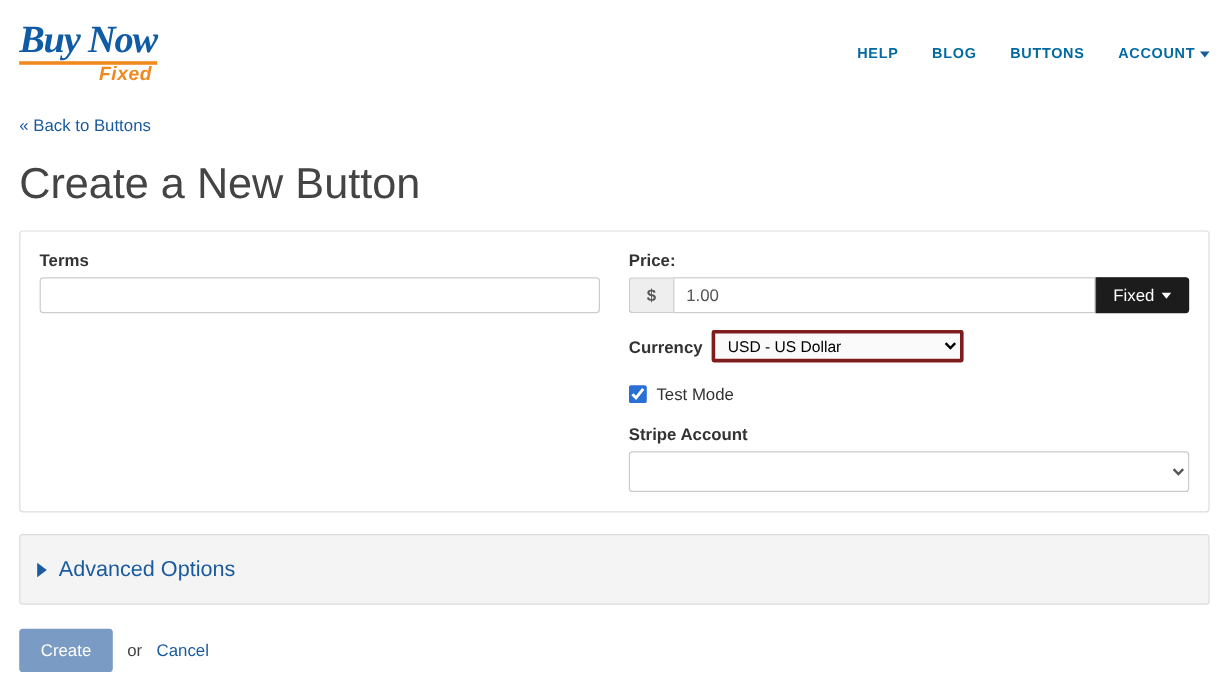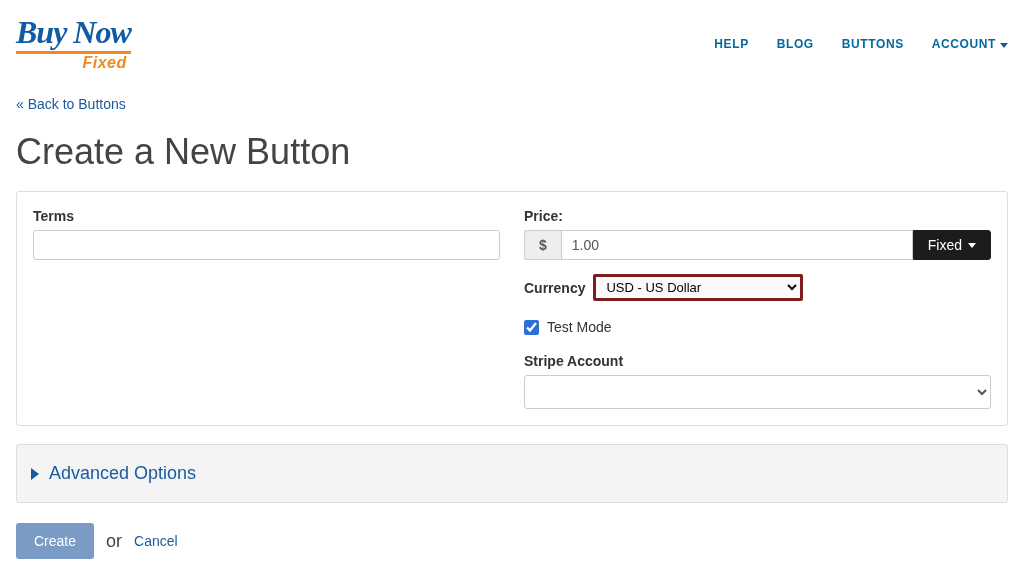--- a/index.html
+++ b/index.html
@@ -51,21 +51,21 @@
       padding: 18px 14px; margin-top: 18px;
       display: flex; align-items: center; gap: 10px;
       color: #1a5a9e; font-size: 18px; cursor: pointer;
     }
     .tri-right { display: inline-block; width: 0; height: 0; border-top: 6px solid transparent; border-bottom: 6px solid transparent; border-left: 8px solid #1a5a9e; }
     .actions { display: flex; align-items: center; gap: 12px; margin-top: 20px; }
     .btn-create {
       background: #7a9bc4; color: #fff; border: none; border-radius: 3px;
       padding: 10px 18px; font-size: 14px; cursor: pointer;
     }
-    .or-txt { color: #444; font-size: 18px; }
+    .or-txt { color: #444; font-size: 14px; }
     .cancel-link { color: #1a5a9e; text-decoration: none; font-size: 14px; }
     .mt { margin-top: 18px; }
   </style>
 </head>
 <body>
 
 <div class="container">
   <div class="topbar">
     <div class="logo">
       <span class="logo-main">Buy Now</span>

